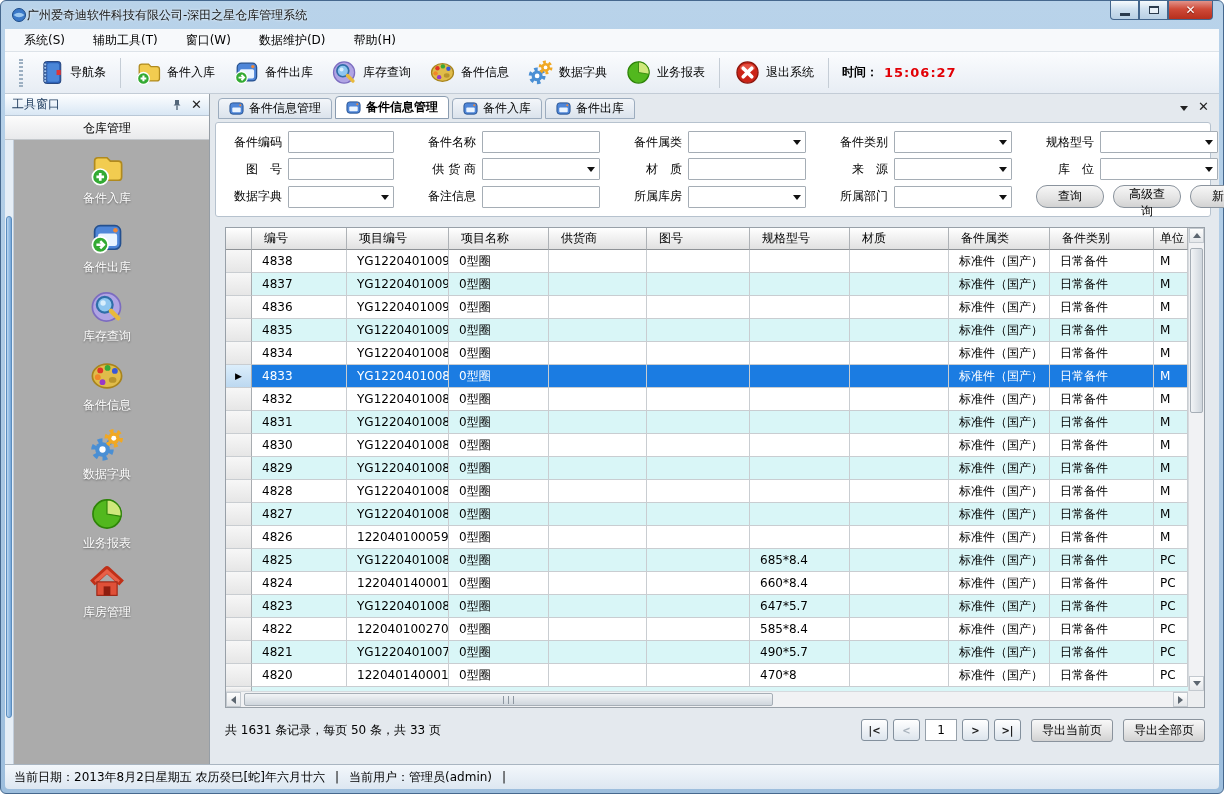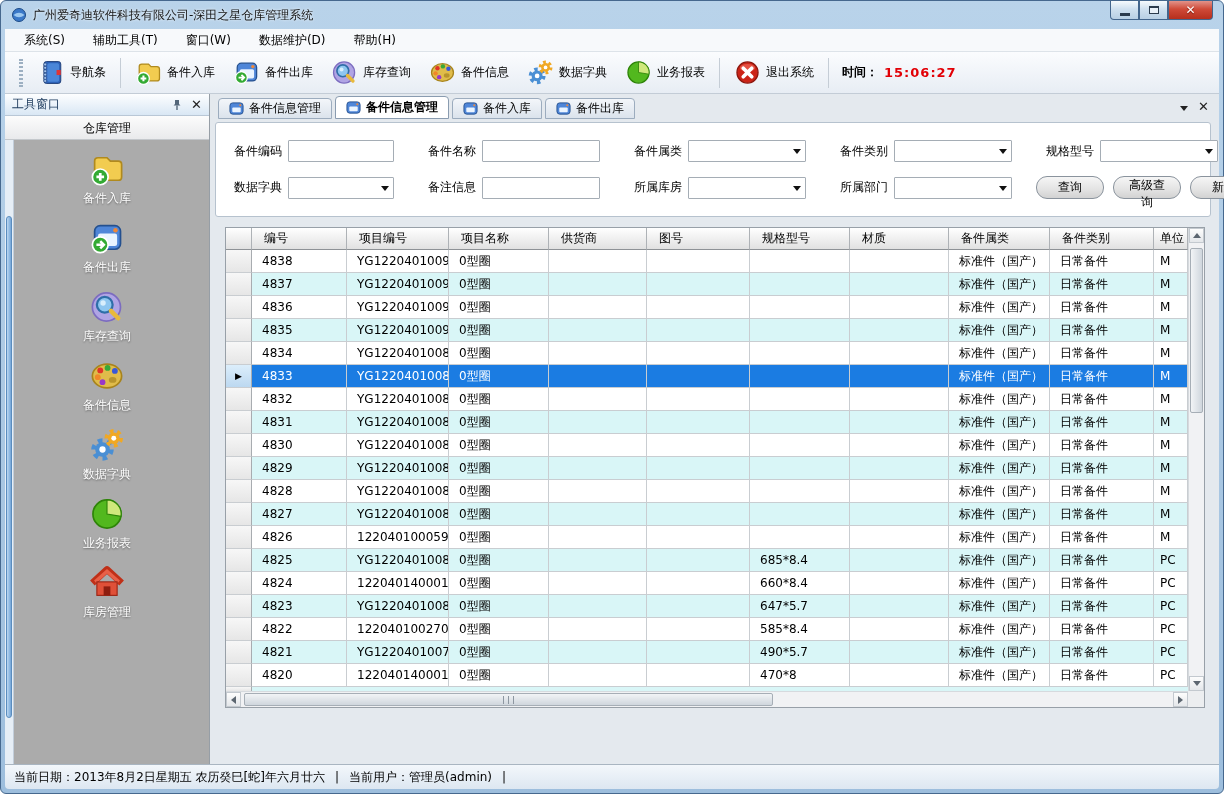--- a/index.html
+++ b/index.html
@@ -1,21 +1,21 @@
 <!DOCTYPE html>
 <html><head>
 <meta charset="utf-8">
 <style>
   * { box-sizing: border-box; margin: 0; padding: 0; }
   html,body { width:1224px; height:794px; overflow:hidden;
     font-family:"DejaVu Sans","Liberation Sans",sans-serif; font-size:12px; color:#000; background:#fff; }
   .window { position:absolute; inset:0; background:linear-gradient(#b9d3ea,#9dbedd);
     border:1px solid #46688e; border-radius:6px; }
   
-  .titlebar { position:absolute; top:0; left:0; right:0; height:28px; display:flex; align-items:center; padding:4px 10px; gap:6px; }
+  .titlebar { position:absolute; top:0; left:0; right:0; height:28px; display:flex; align-items:center; padding:4px 10px; }
   .title-text { font-size:12px; color:#141414; text-shadow:0 0 3px #fff; }
   .win-controls { position:absolute; right:10px; top:0; display:flex; }
   .win-btn { width:29px; height:19px; border:1px solid #43658c; border-top:none; display:flex; align-items:center; justify-content:center;
     background:linear-gradient(#f6fafd,#cfe0ef 45%,#b8cfe4); }
   .win-btn.first { border-radius:0 0 0 4px; }
   .win-btn.close { width:45px; border-radius:0 0 4px 0; background:linear-gradient(#e2938a,#cf4a38 45%,#b62f1d); }
   .glyph-min { width:10px; height:3px; background:#2b3b4d; margin-top:8px; }
   .glyph-max { width:10px; height:8px; border:1px solid #2b3b4d; border-top:2px solid #2b3b4d; background:#e8f0f8; }
   .glyph-close { color:#fff; font-weight:bold; font-size:12px; text-shadow:0 1px 1px #7a190e; }
   
@@ -410,20 +410,48 @@
             </div>
             <div class="s-field c5">
               <div class="s-label">规格型号</div>
               <div class="combo">
                 <span class="combo-arrow"></span>
               </div>
             </div>
           </div>
           <div class="s-row">
             <div class="s-field c1">
+              <div class="s-label">图　号</div>
+              <input class="s-input" style="">
+            </div>
+            <div class="s-field c2">
+              <div class="s-label">供 货 商</div>
+              <div class="combo">
+                <span class="combo-arrow"></span>
+              </div>
+            </div>
+            <div class="s-field c3">
+              <div class="s-label">材　质</div>
+              <input class="s-input" style="">
+            </div>
+            <div class="s-field c4">
+              <div class="s-label">来　源</div>
+              <div class="combo">
+                <span class="combo-arrow"></span>
+              </div>
+            </div>
+            <div class="s-field c5">
+              <div class="s-label">库　位</div>
+              <div class="combo">
+                <span class="combo-arrow"></span>
+              </div>
+            </div>
+          </div>
+          <div class="s-row">
+            <div class="s-field c1">
               <div class="s-label">数据字典</div>
               <div class="combo">
                 <span class="combo-arrow"></span>
               </div>
             </div>
             <div class="s-field c2">
               <div class="s-label">备注信息</div>
               <input class="s-input" style="">
             </div>
             <div class="s-field c3">
@@ -732,20 +760,32 @@
               <i></i>
               <i></i>
             </div>
           <div class="sc-btn" style="right:0;top:0">
               <span class="tri-rt2"></span>
             </div>
         </div>
         <div class="g-corner"></div>
       </div>
 
+      <div class="pager">
+        <span class="pg-summary">共 1631 条记录，每页 50 条，共 33 页</span>
+        <div class="pg-controls" id="pg-controls">
+            <div class="pg-btn">|&lt;</div>
+            <div class="pg-btn disabled">&lt;</div>
+            <input class="pg-input" value="1" style="">
+            <div class="pg-btn">&gt;</div>
+            <div class="pg-btn">&gt;|</div>
+            <button class="export-btn">导出当前页</button>
+            <button class="export-btn">导出全部页</button>
+          </div>
+      </div>
     </div>
   </div>
 
   <div class="statusbar">
     <span>当前日期：2013年8月2日星期五 农历癸巳[蛇]年六月廿六</span>
     <span>|</span>
     <span>当前用户：管理员(admin)</span>
     <span>|</span>
   </div>
 </div>

